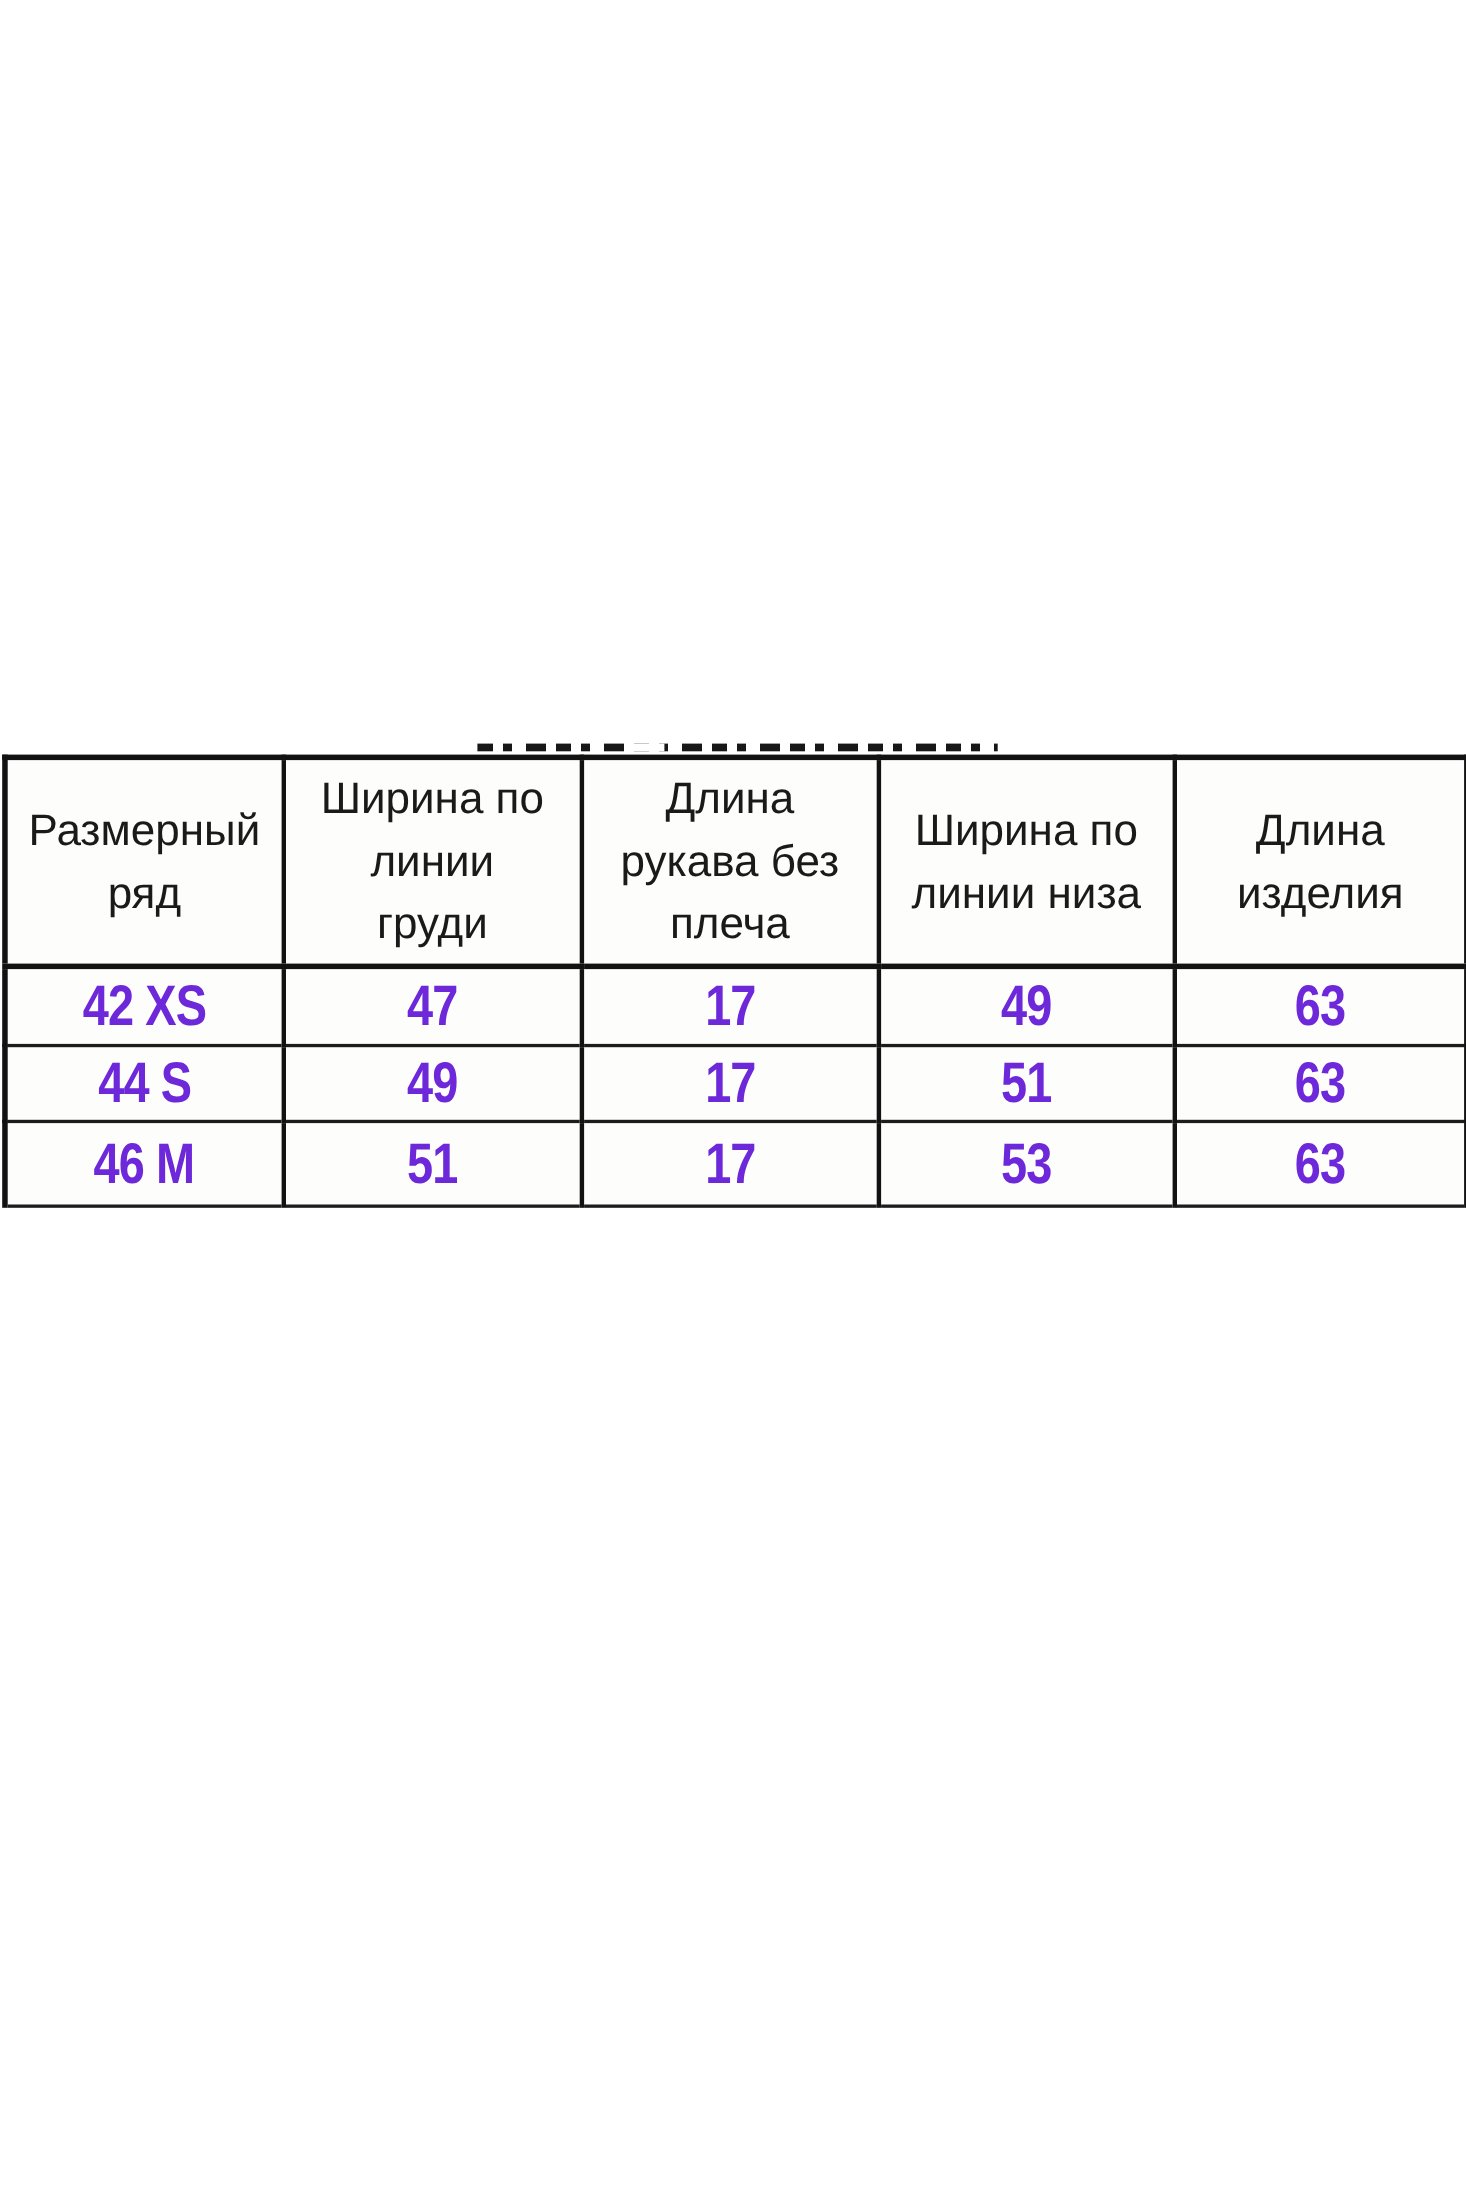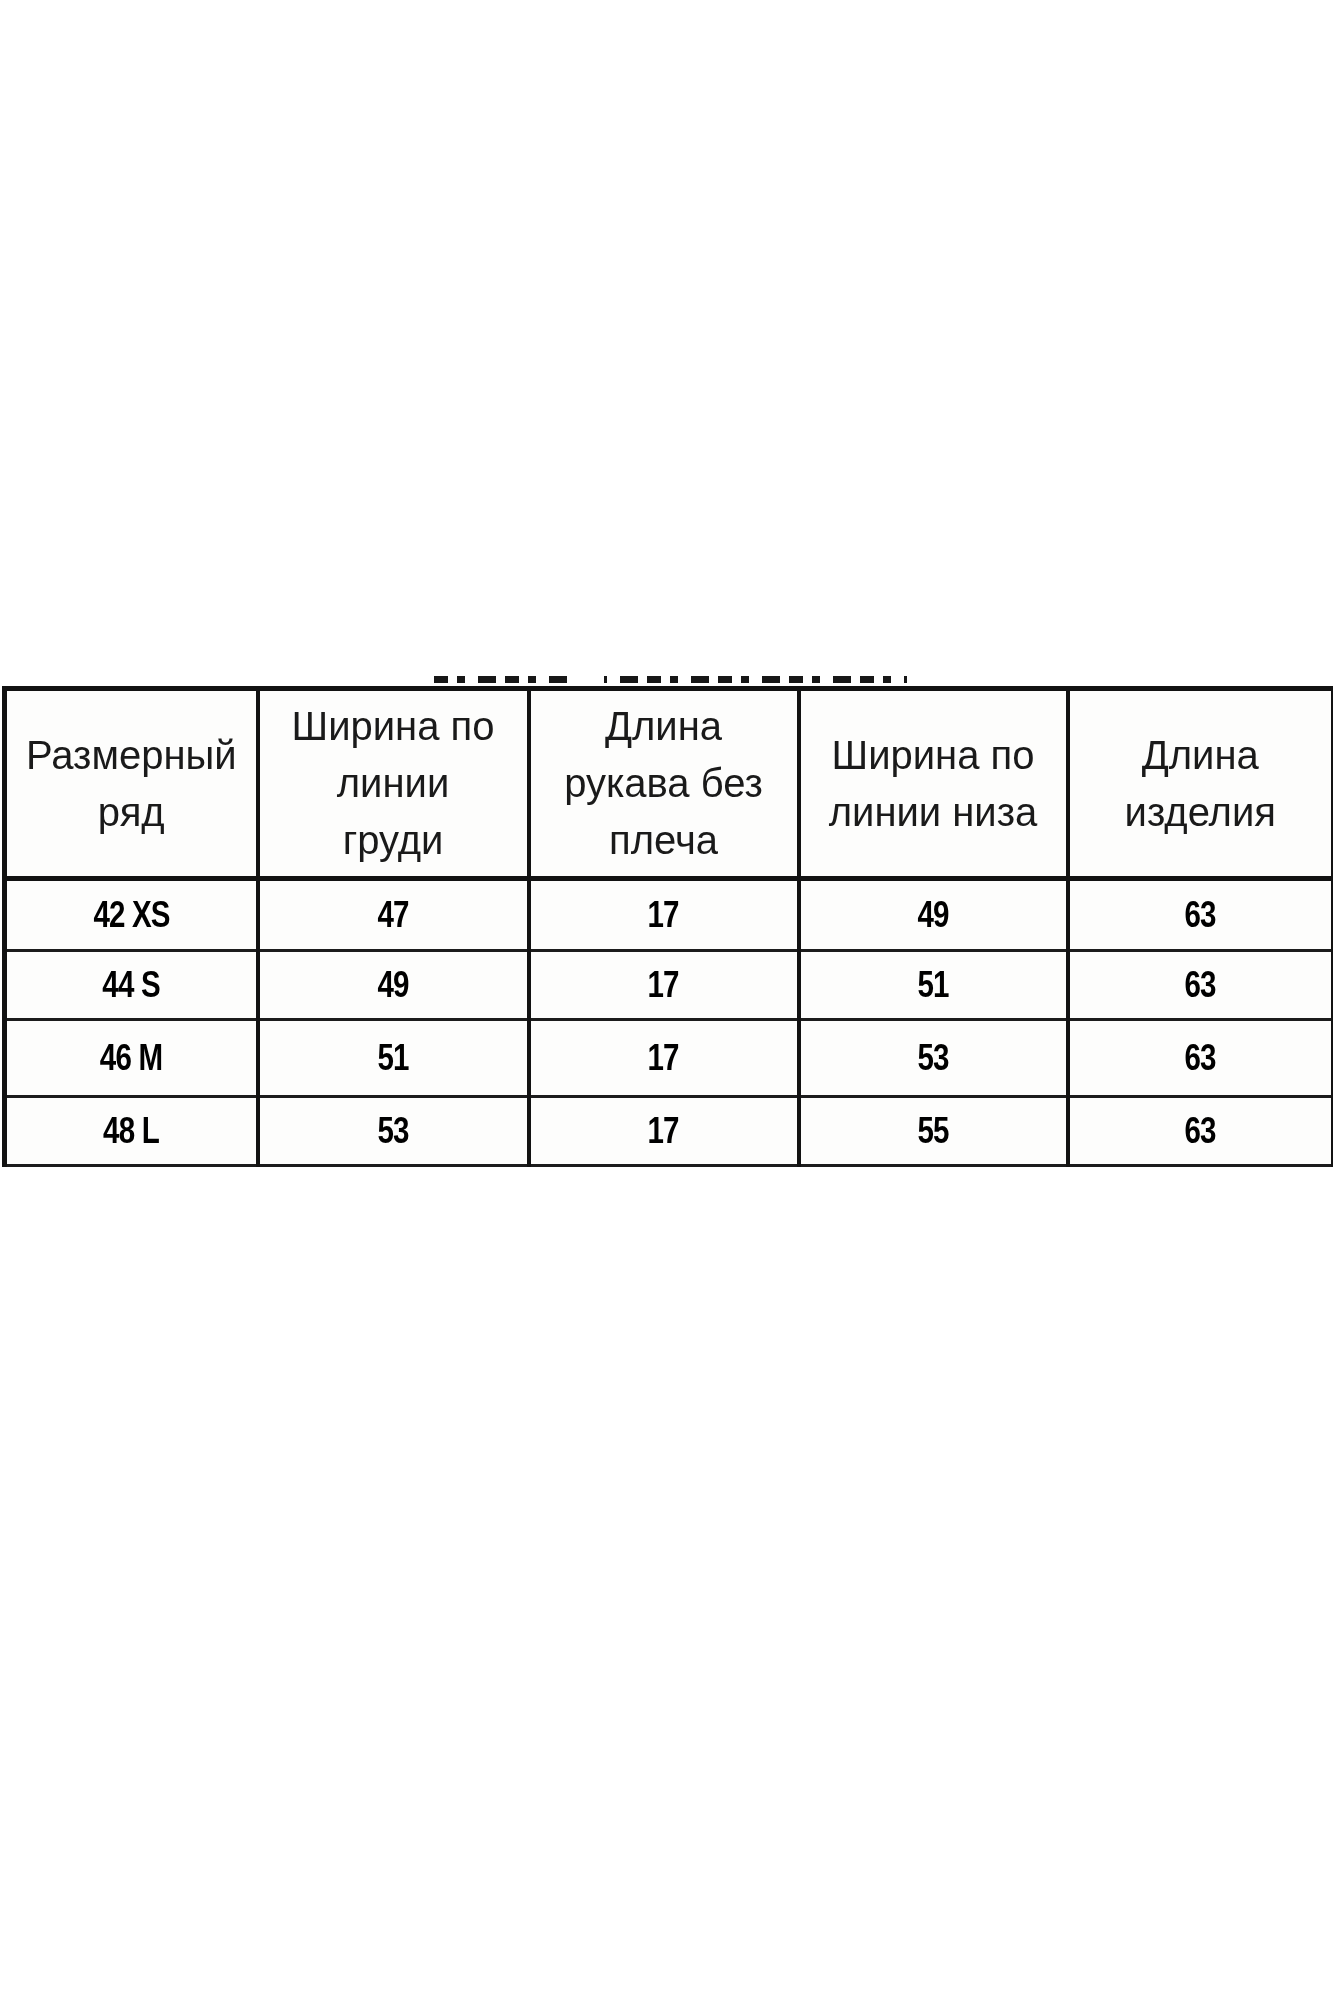--- a/index.html
+++ b/index.html
@@ -68,23 +68,23 @@
     border-bottom: 5px solid #121212;
     font-size: 40px;
     font-weight: 400;
     line-height: 57px;
     white-space: pre-line;
   }
 
   
   table.size-chart td {
     border-bottom: 3px solid #1c1c1c;
-    font-size: 36px;
+    font-size: 52px;
     font-weight: 700;
-    color: #000000;
+    color: #6d28d9;
   }
   table.size-chart tr.r1 td { height: 68px; }
   table.size-chart tr.r2 td { height: 66px; }
   table.size-chart tr.r3 td { height: 74px; }
   table.size-chart tr.r4 td { height: 66px; }
   table.size-chart tr.r5 td { height: 73px; }
   table.size-chart tr.r6 td { height: 68px; border-bottom: none; }
 
   
   table.size-chart td .num {
@@ -140,21 +140,14 @@
       <td><span class="num">51</span></td>
       <td><span class="num">63</span></td>
     </tr>
     <tr class="r3">
       <td><span class="num">46 M</span></td>
       <td><span class="num">51</span></td>
       <td><span class="num">17</span></td>
       <td><span class="num">53</span></td>
       <td><span class="num">63</span></td>
     </tr>
-    <tr class="r4">
-      <td><span class="num">48 L</span></td>
-      <td><span class="num">53</span></td>
-      <td><span class="num">17</span></td>
-      <td><span class="num">55</span></td>
-      <td><span class="num">63</span></td>
-    </tr>
   </tbody>
 </table>
 
 </body></html>

